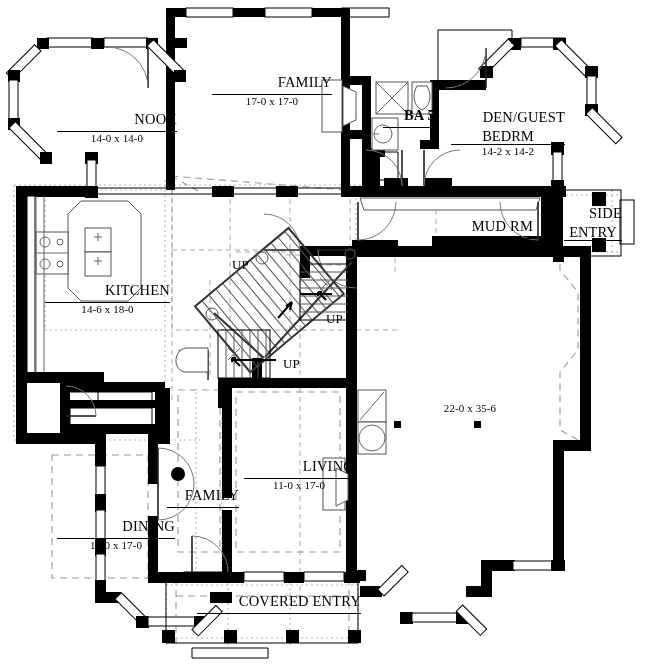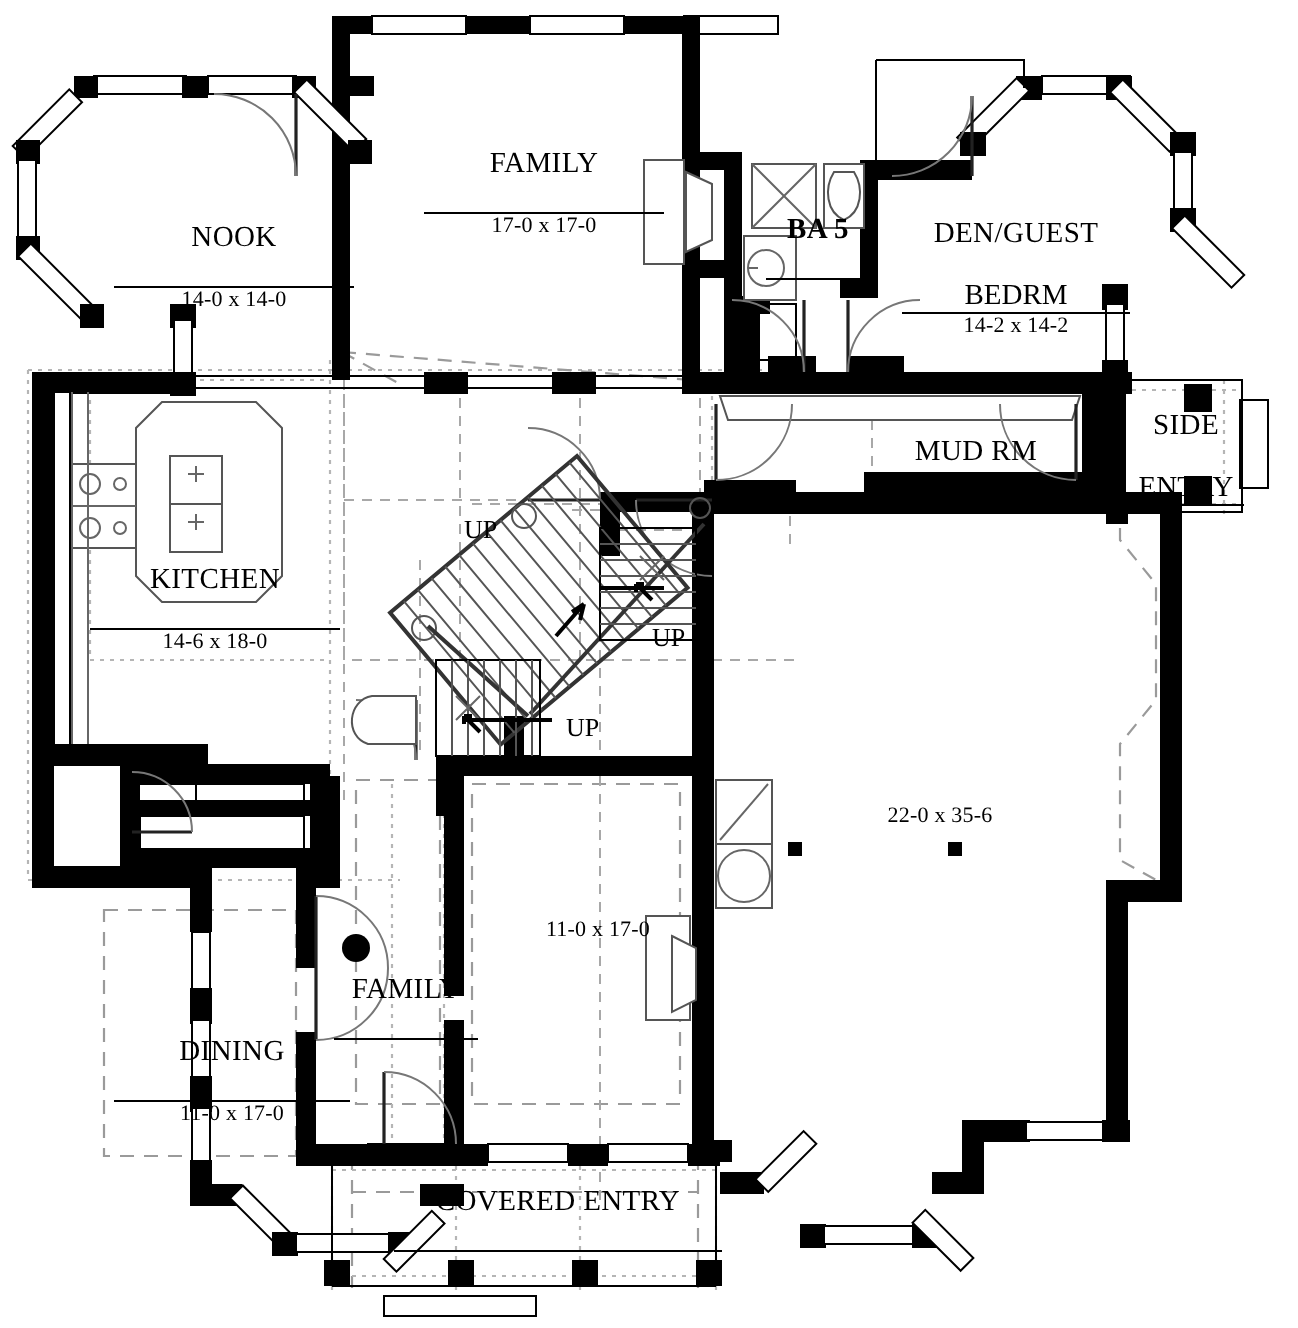--- a/index.html
+++ b/index.html
@@ -52,21 +52,22 @@
     font-family: "Liberation Serif", serif;
     line-height: 1.02;
     white-space: nowrap;
     pointer-events: none;
   }
   .lbl .nm {
     display: block;
     font-size: 14.5px;
     letter-spacing: 0.2px;
     border-bottom: 1px solid #000;
-    padding-bottom: 16px;
+    padding-bottom: 4px;
+    text-align: right;
   }
   .lbl .dim {
     display: block;
     font-size: 11px;
     letter-spacing: 0.1px;
     padding-top: 1px;
   }
   .lbl.two-line .nm { border-bottom: none; }
   .lbl.two-line .nm2 {
     display: block;
@@ -559,20 +560,21 @@
   <div class="lbl" style="left:45px; top:283px; width:125px;">
     <span class="nm">KITCHEN</span>
     <span class="dim">14-6 x 18-0</span>
   </div>
 
   <div class="lbl" style="left:400px; top:402px; width:140px;">
     <span class="dim">22-0 x 35-6</span>
   </div>
 
   <div class="lbl" style="left:244px; top:459px; width:110px;">
+    <span class="nm">LIVING</span>
     <span class="dim">11-0 x 17-0</span>
   </div>
 
   <div class="lbl" style="left:167px; top:488px; width:72px;">
     <span class="nm">FAMILY</span>
   </div>
 
   <div class="lbl" style="left:57px; top:519px; width:118px;">
     <span class="nm">DINING</span>
     <span class="dim">11-0 x 17-0</span>

